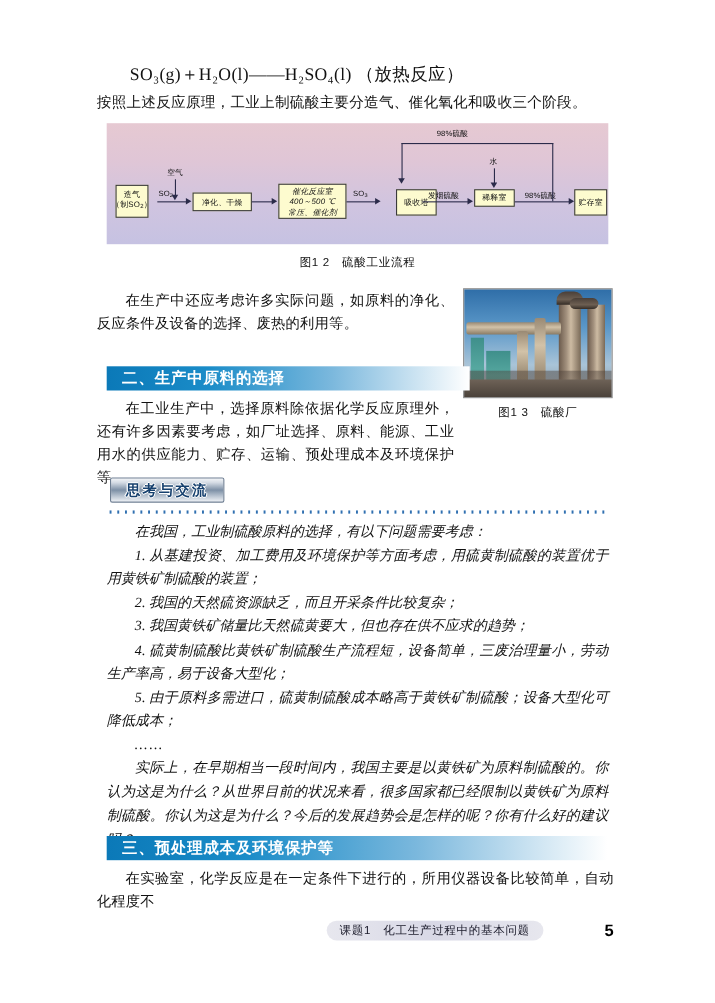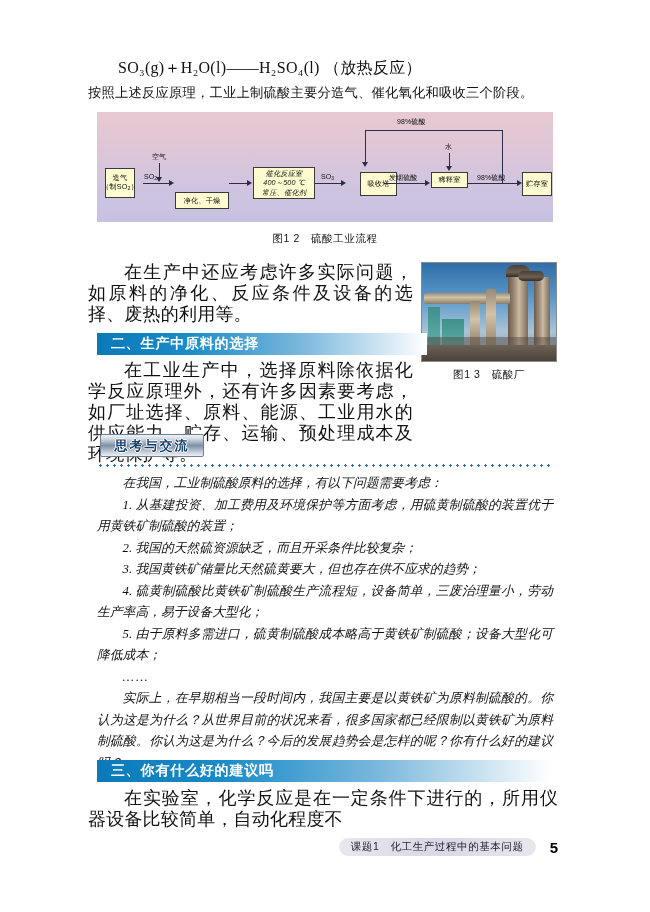--- a/index.html
+++ b/index.html
@@ -20,21 +20,21 @@
     position: absolute;
     left: 0; top: 0;
     width: 650px;
     height: 912px;
     box-sizing: border-box;
     padding: 0;
   }
 
   
   .body-text {
-    font-size: 18px;
+    font-size: 13px;
     line-height: 21px;
     text-align: justify;
     letter-spacing: 0.2px;
   }
   .indent { text-indent: 2em; }
 
   
   .equation-block {
     position: absolute;
     left: 118px;
@@ -266,22 +266,23 @@
   }
 
   
   .footer {
     position: absolute;
     left: 88px;
     top: 836px;
     width: 470px;
     height: 20px;
     display: flex;
-    align-items: flex-end;
+    align-items: center;
     justify-content: flex-end;
+    gap: 42px;
   }
   .footer-pill {
     background: linear-gradient(90deg, #e7e7ee 0%, #d8d8e6 50%, #e7e7ee 100%);
     border-radius: 9px;
     padding: 2px 12px;
     font-size: 10.5px;
     font-family: "Liberation Sans", sans-serif;
     color: #1a1a2a;
     letter-spacing: 0.6px;
     white-space: nowrap;
@@ -314,21 +315,21 @@
 
     <div class="lbl" style="left:55px; top:40px;">空气</div>
     <div class="ln-v" style="left:62px; top:51px; height:16px;"></div>
     <div class="arw-d" style="left:59px; top:65px;"></div>
 
     <div class="lbl" style="left:47px; top:61px;">SO<sub>2</sub></div>
 
     <div class="ln-h" style="left:46px; top:71px; width:28px;"></div>
     <div class="arw-r" style="left:72px; top:68px;"></div>
 
-    <div class="node" style="left:78px; top:80px; width:54px; height:17px;">
+    <div class="node" style="left:78px; top:63px; width:54px; height:17px;">
       <span>净化、干燥</span>
     </div>
 
     <div class="ln-h" style="left:132px; top:71px; width:20px;"></div>
     <div class="arw-r" style="left:150px; top:68px;"></div>
 
     <div class="node" style="left:156px; top:55px; width:62px; height:32px;font-style:italic;">
       <span>催化反应室</span>
       <span>400～500 ℃</span>
       <span>常压、催化剂</span>
@@ -405,21 +406,21 @@
     <p class="ind">1. 从基建投资、加工费用及环境保护等方面考虑，用硫黄制硫酸的装置优于用黄铁矿制硫酸的装置；</p>
     <p class="ind">2. 我国的天然硫资源缺乏，而且开采条件比较复杂；</p>
     <p class="ind">3. 我国黄铁矿储量比天然硫黄要大，但也存在供不应求的趋势；</p>
     <p class="ind">4. 硫黄制硫酸比黄铁矿制硫酸生产流程短，设备简单，三废治理量小，劳动生产率高，易于设备大型化；</p>
     <p class="ind">5. 由于原料多需进口，硫黄制硫酸成本略高于黄铁矿制硫酸；设备大型化可降低成本；</p>
     <p class="tnd-ellipsis">……</p>
     <p class="ind">实际上，在早期相当一段时间内，我国主要是以黄铁矿为原料制硫酸的。你认为这是为什么？从世界目前的状况来看，很多国家都已经限制以黄铁矿为原料制硫酸。你认为这是为什么？今后的发展趋势会是怎样的呢？你有什么好的建议吗？</p>
   </div>
 
   <div class="sec-head" id="sec3">
-    <span class="txt">三、你有什么好的建议吗</span>
+    <span class="txt">三、预处理成本及环境保护等</span>
   </div>
   <div class="para-sec3 body-text indent">在实验室，化学反应是在一定条件下进行的，所用仪器设备比较简单，自动化程度不</div>
 
   <div class="footer">
     <span class="footer-pill">课题1　化工生产过程中的基本问题</span>
     <span class="footer-page">5</span>
   </div>
 
 </div>
 

